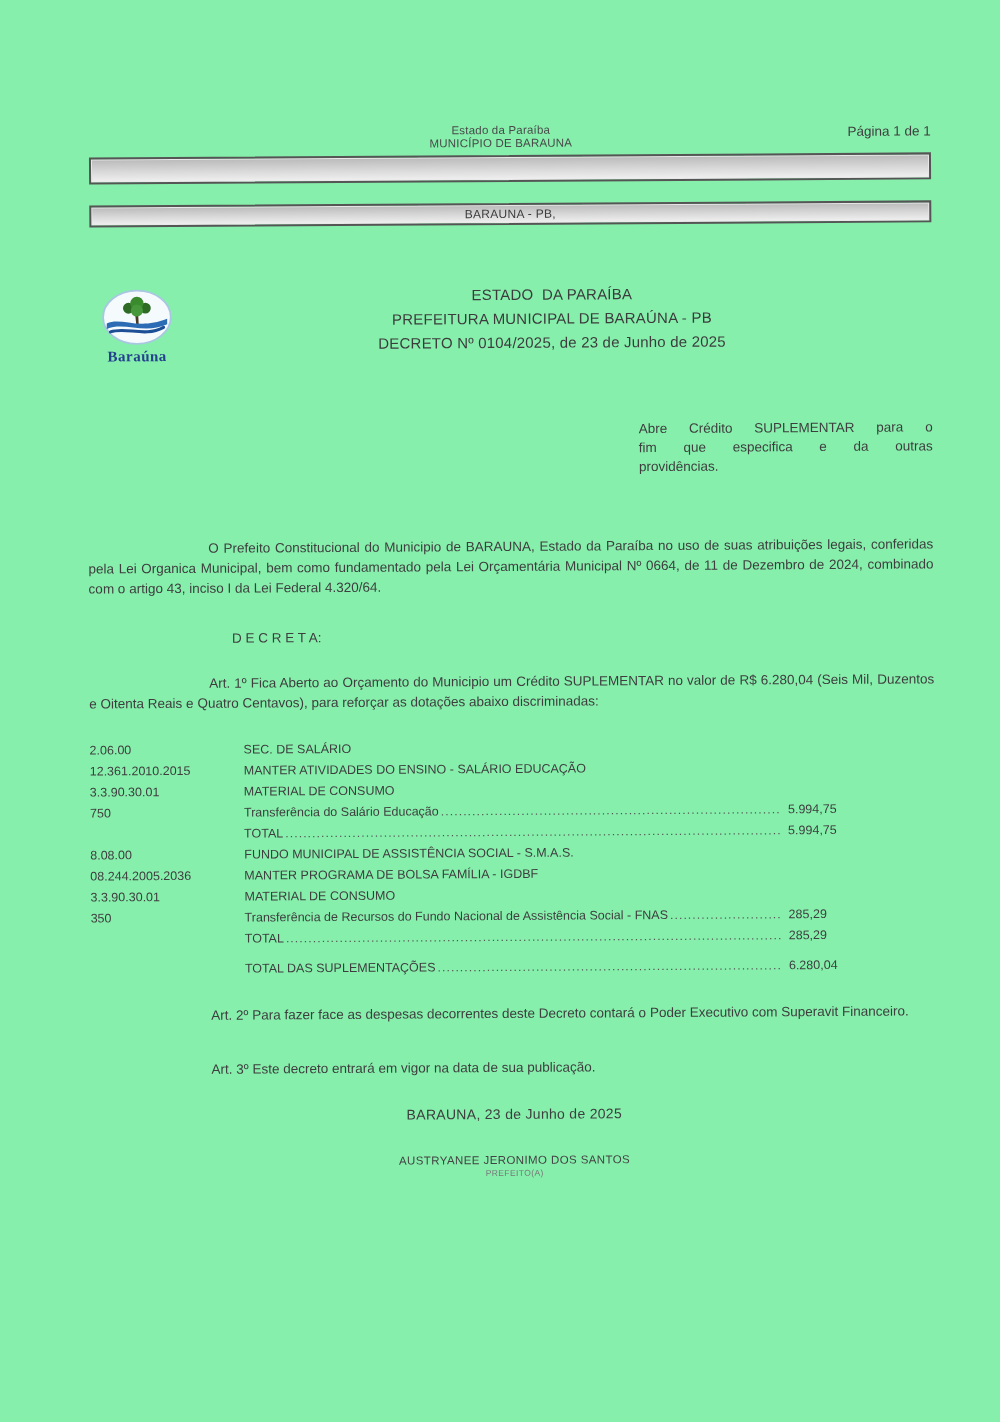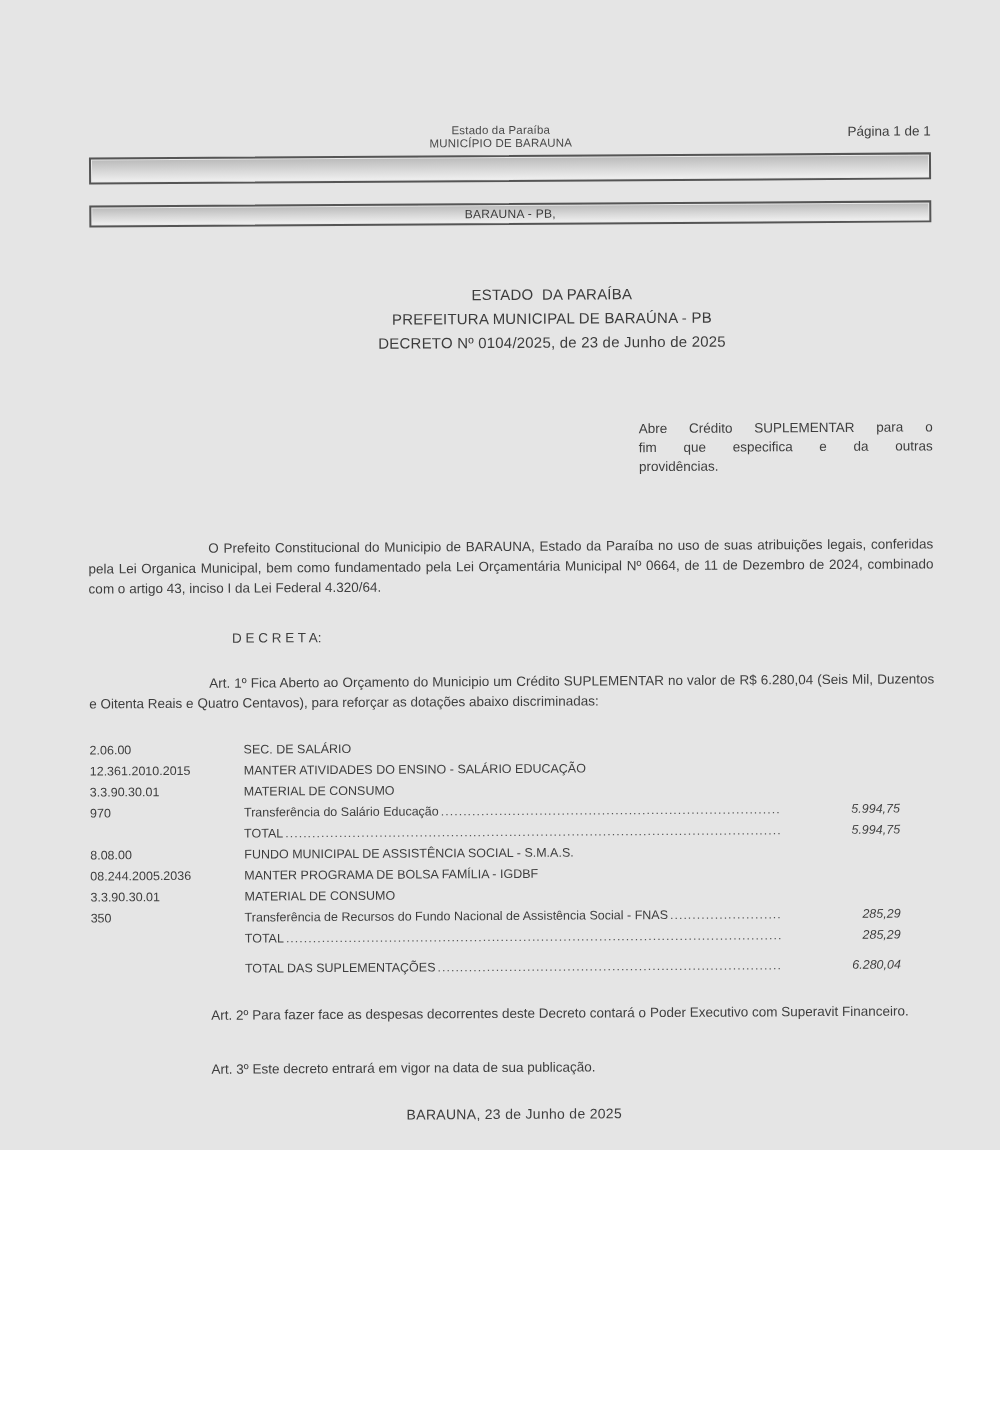--- a/index.html
+++ b/index.html
@@ -2,22 +2,22 @@
 <html lang="pt"><head>
 <meta charset="utf-8">
 <style>
   * { box-sizing: border-box; margin: 0; padding: 0; }
   html, body { background: #ffffff; }
   body { font-family: "Liberation Sans", sans-serif; }
 
   .page {
     position: relative;
     width: 1000px;
-    height: 1150px;
-    background: #e5e5e5;
+    height: 1422px;
+    background: #86efac;
     overflow: hidden;
     color: #3e3e3e;
   }
   .tilt {
     position: absolute;
     inset: 0;
     transform: rotate(-0.35deg);
     transform-origin: 50% 0;
   }
 
@@ -149,21 +149,21 @@
     flex: 1;
     overflow: hidden;
     white-space: nowrap;
     color: #555;
     margin-left: 2px;
   }
   .leader::after {
     content: "....................................................................................................................................................................................";
     letter-spacing: 1px;
   }
-  .t-val { text-align: right; white-space: nowrap; font-style: italic; }
+  .t-val { text-align: left; white-space: nowrap; }
 
   
   .date-line {
     margin-top: 28px;
     text-align: center;
     font-size: 14px;
     letter-spacing: 0.3px;
   }
   .sig-block { margin-top: 32px; text-align: center; }
   .sig-name { font-size: 11.5px; letter-spacing: 0.4px; color: #444; }
@@ -177,20 +177,37 @@
 
     <div class="center-head">
       <div>Estado da Paraíba</div>
       <div>MUNICÍPIO DE BARAUNA</div>
     </div>
     <div class="page-num">Página 1 de 1</div>
 
     <div class="form-box box1"></div>
     <div class="form-box box2">BARAUNA - PB,</div>
 
+    <div class="logo-wrap">
+      <svg class="logo-svg" viewBox="0 0 120 96" aria-hidden="true">
+        <ellipse cx="60" cy="48" rx="56" ry="44" fill="#f5fafd" stroke="#a9c6e2" stroke-width="3"></ellipse>
+        <g>
+          <path d="M57 42 L59 62 L63 62 L62 42 Z" fill="#4a3b22"></path>
+          <circle cx="46" cy="33" r="9" fill="#2e6b24"></circle>
+          <circle cx="74" cy="33" r="9" fill="#2e6b24"></circle>
+          <circle cx="60" cy="25" r="11" fill="#3a8a2e"></circle>
+          <circle cx="60" cy="37" r="10" fill="#46983a"></circle>
+        </g>
+        <g>
+          <path d="M10 58 C 34 47, 62 70, 110 51 L110 60 C 72 77, 40 55, 10 67 Z" fill="#2b6cb4"></path>
+          <path d="M16 72 C 42 63, 72 82, 104 65" fill="none" stroke="#1d4f96" stroke-width="5" stroke-linecap="round"></path>
+        </g>
+      </svg>
+      <div class="logo-caption" style="color: rgb(36, 65, 142);">Baraúna</div>
+    </div>
 
     <div class="title-block">
       <div>ESTADO  DA PARAÍBA</div>
       <div>PREFEITURA MUNICIPAL DE BARAÚNA - PB</div>
       <div>DECRETO Nº 0104/2025, de 23 de Junho de 2025</div>
     </div>
 
     <div class="bodytext">
 
       <div class="ementa">
@@ -227,21 +244,21 @@
   <div class="t-row">
     <span class="t-code">3.3.90.30.01</span>
     <span class="t-mid">
       <span class="t-desc">MATERIAL DE CONSUMO</span>
 
     </span>
     <span class="t-val"></span>
   </div>
 
   <div class="t-row">
-    <span class="t-code">970</span>
+    <span class="t-code">750</span>
     <span class="t-mid">
       <span class="t-desc">Transferência do Salário Educação</span>
       <span class="leader"></span>
     </span>
     <span class="t-val">5.994,75</span>
   </div>
 
   <div class="t-row">
     <span class="t-code"></span>
     <span class="t-mid">

